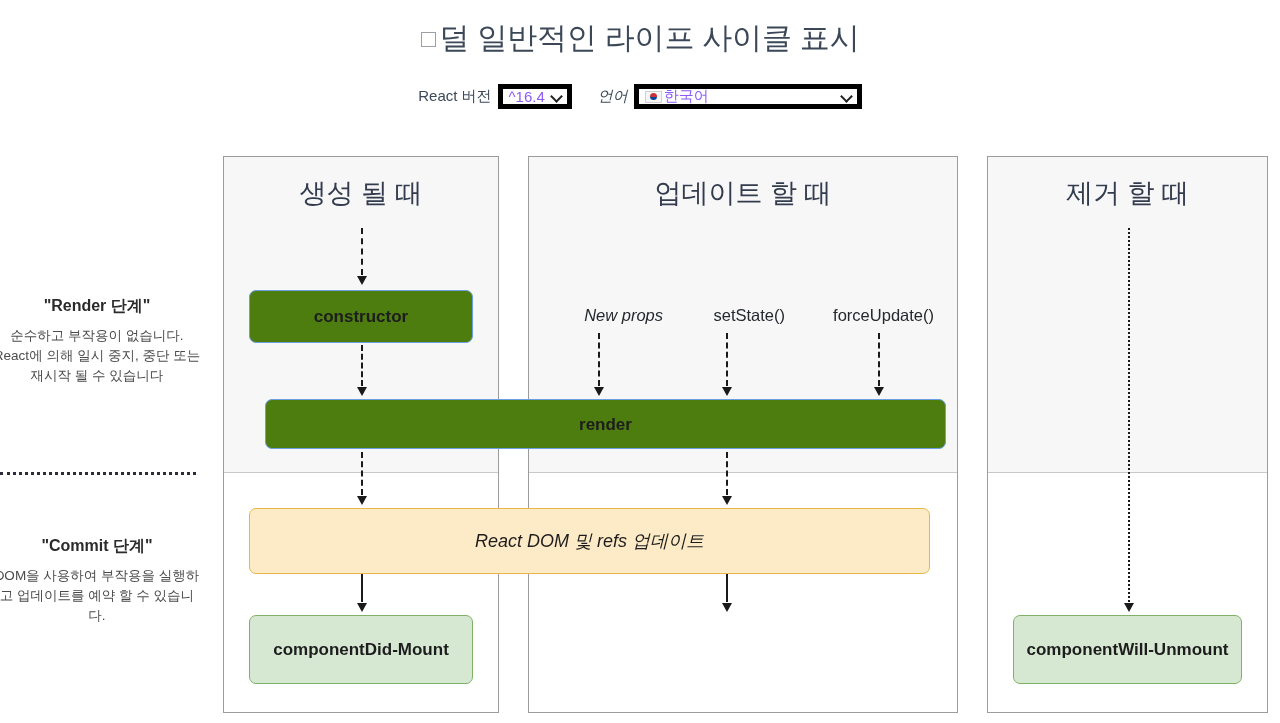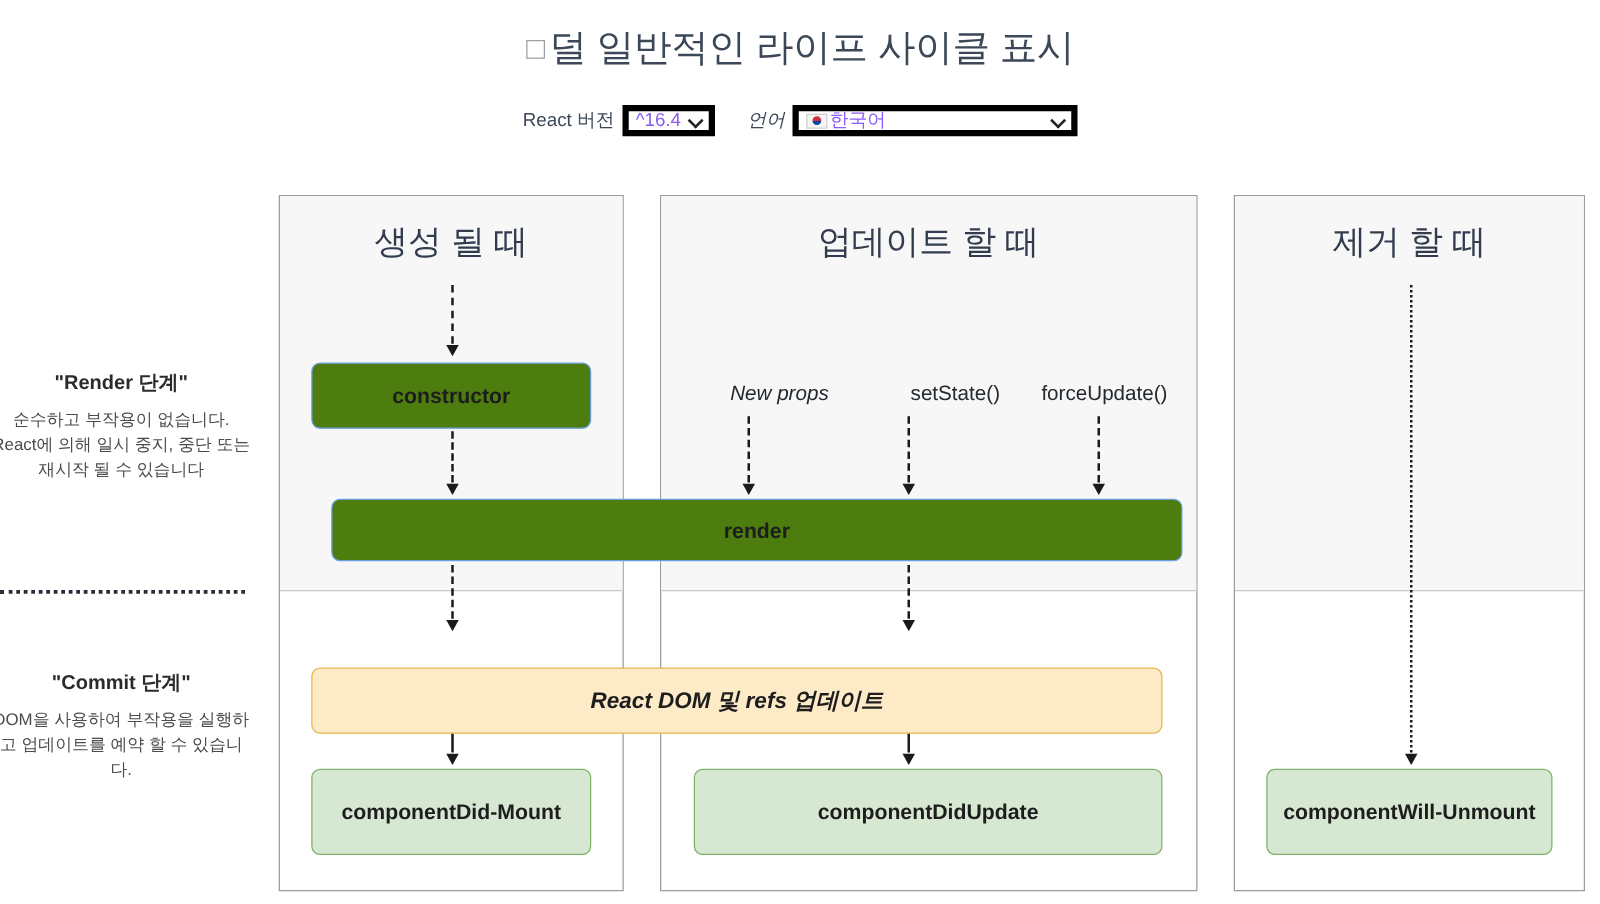--- a/index.html
+++ b/index.html
@@ -168,36 +168,36 @@
     color: #1d1d1d;
     line-height: 23px;
     padding: 4px 8px;
   }
   .node.blue   { background: #4d7c0f; border: 1.6px solid #6a9fe0; }
   .node.green  { background: #d7e8d2; border: 1.6px solid #7fb268; }
   .node.yellow { background: #fdebc8; border: 1.6px solid #e8b64c; font-style: italic; font-weight: 400; font-size: 18px; }
 
   #node-constructor    { left: 249px; top: 290px; width: 224px; height: 53px; }
   #node-render         { left: 265px; top: 399px; width: 681px; height: 50px; }
-  #node-dom-refs       { left: 249px; top: 534px; width: 681px; height: 53px; font-weight: bold; }
+  #node-dom-refs       { left: 249px; top: 508px; width: 681px; height: 66px; }
   #node-did-mount      { left: 249px; top: 615px; width: 224px; height: 69px; }
   #node-did-update     { left: 555px; top: 615px; width: 375px; height: 69px; }
   #node-will-unmount   { left: 1013px; top: 615px; width: 229px; height: 69px; }
 
   
   .trigger {
     position: absolute;
     font-size: 16.5px;
     color: #24292e;
     white-space: nowrap;
     text-align: right;
   }
   .trigger.italic { font-style: italic; }
   #trg-new-props    { left: 547px; top: 306px; width: 116px; }
-  #trg-set-state    { left: 684px; top: 306px; width: 116px; }
+  #trg-set-state    { left: 669px; top: 306px; width: 116px; }
   #trg-force-update { left: 794px; top: 306px; width: 140px; }
 
   
   .arrow {
     position: absolute;
     width: 0;
   }
   .arrow .line {
     position: absolute;
     left: 0; top: 0;
@@ -310,16 +310,15 @@
 
   <div class="arrow dotted-long" style="left:1128px; top:228px; height:383px;">
     <div class="line" style="height:374px;"></div>
       <div class="head"></div>
   </div>
 
   <div class="node blue" id="node-constructor">constructor</div>
   <div class="node blue" id="node-render">render</div>
   <div class="node yellow" id="node-dom-refs">React DOM 및 refs 업데이트</div>
   <div class="node green" id="node-did-mount">componentDid-Mount</div>
-  <div class="node green" id="node-did-update">componentDidUpdate</div>
   <div class="node green" id="node-will-unmount">componentWill-Unmount</div>
 
 </div>
 
 </body></html>

